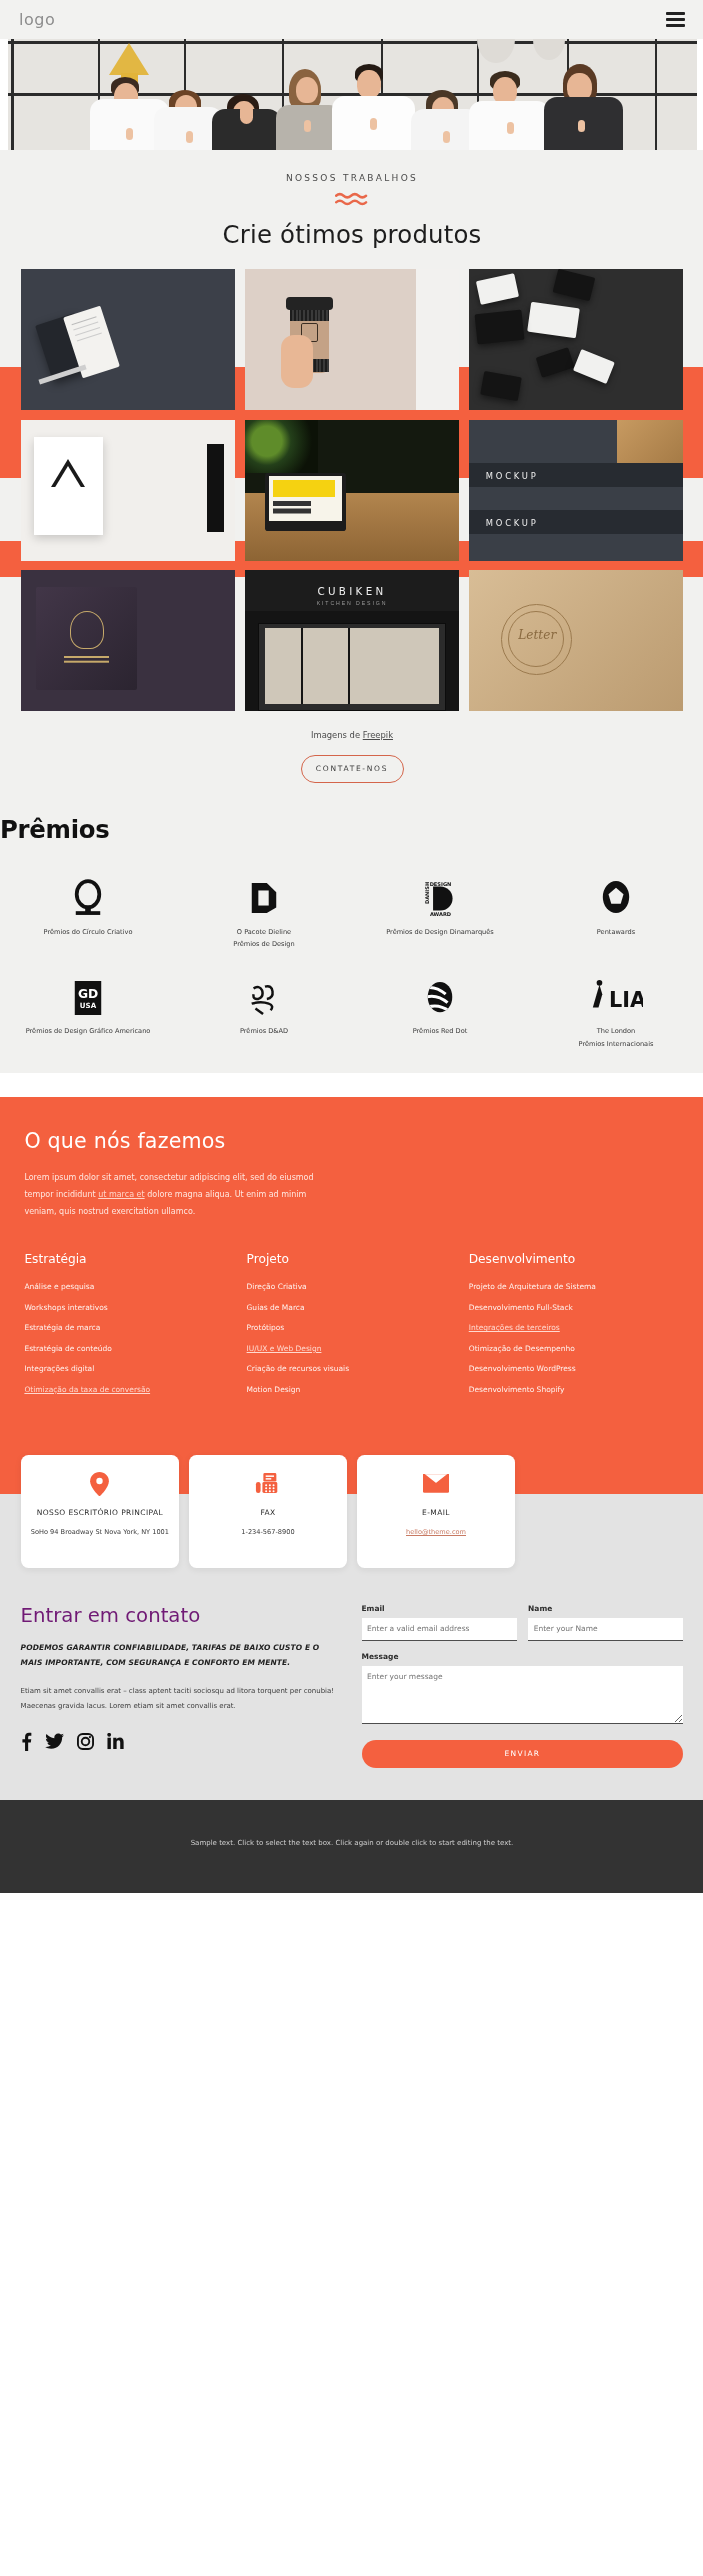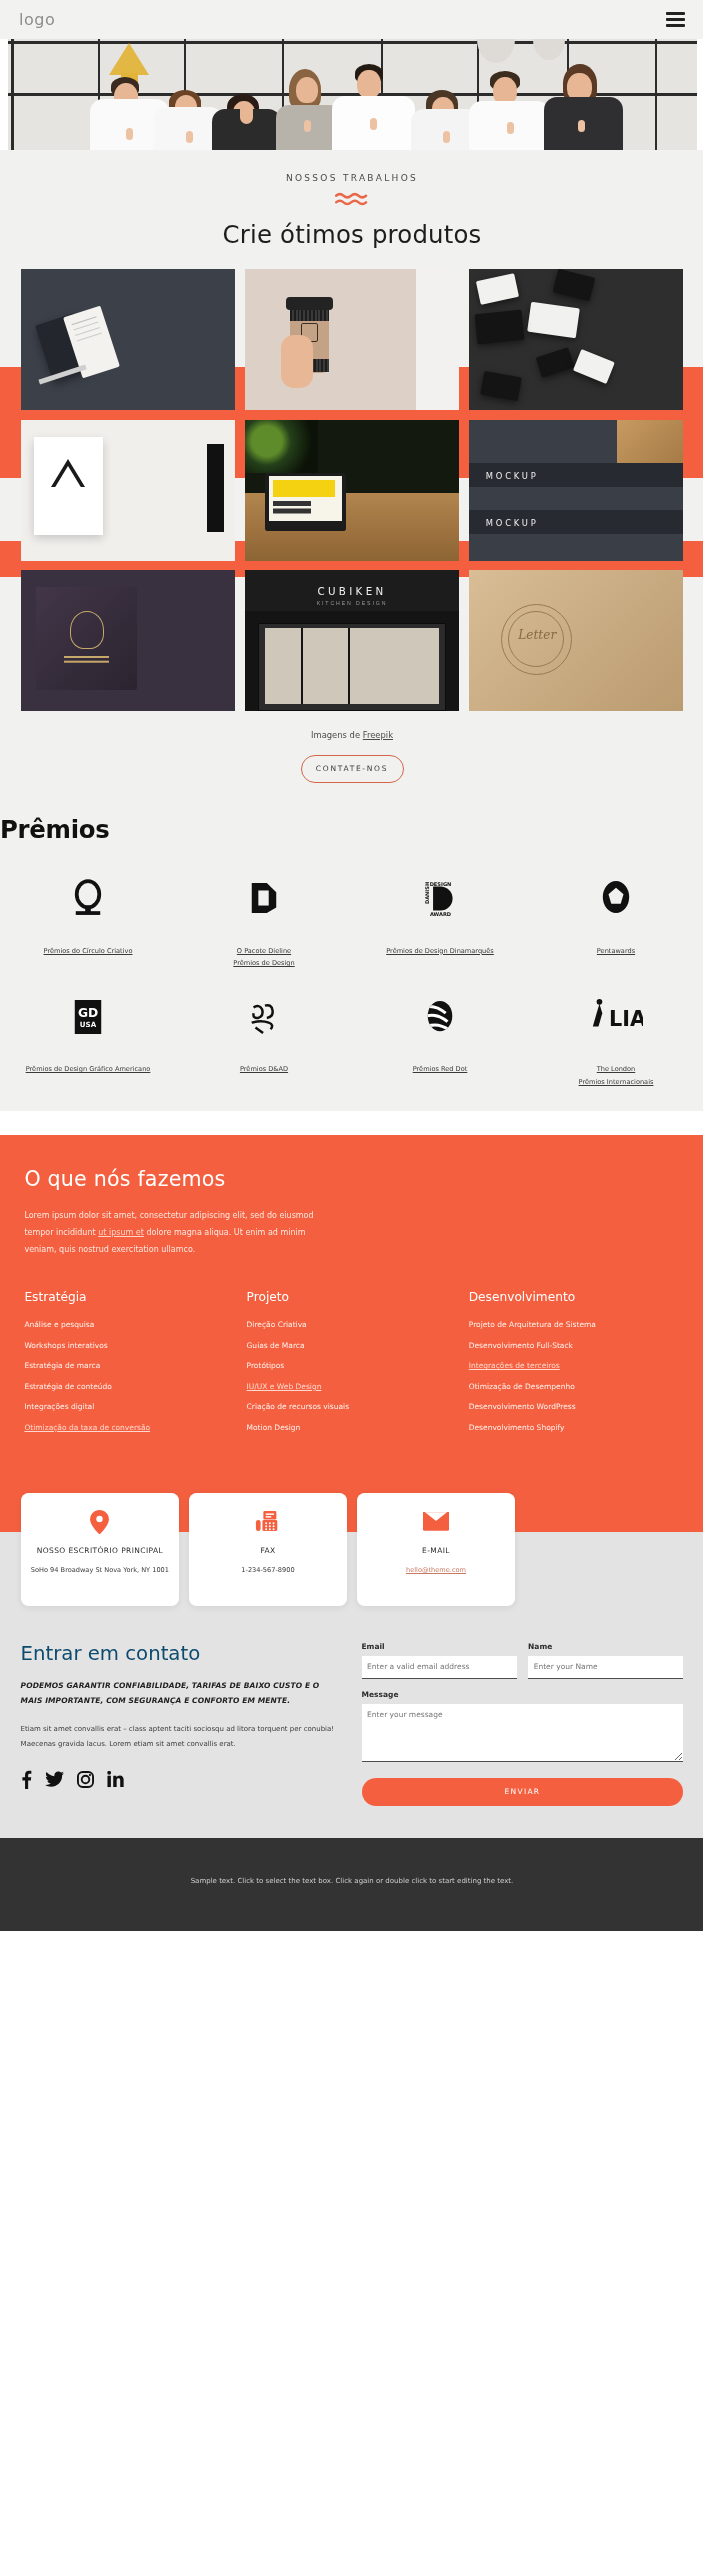--- a/index.html
+++ b/index.html
@@ -156,22 +156,22 @@
     font-family:"DejaVu Sans", sans-serif; cursor:pointer;
   }
 
   
   .prizes { background:#f1f1ef; padding: 32px 0 22.5px; }
   .prizes h2 { text-align:left; font-size: 24.4px; font-weight: 700; color:#111;
     font-family:"DejaVu Sans", sans-serif; letter-spacing:-0.3px; }
   .award-row { display:grid; grid-template-columns: repeat(4,1fr); margin-top: 32px; }
   .award { text-align:center; padding: 0 5.6px; }
   .award-logo { height: 45px; display:flex; align-items:center; justify-content:center; }
-  .award-label { margin-top: 24px; font-size: 6.6px; color:#3a3a3a; line-height: 1.9;
-    font-family:"DejaVu Sans", sans-serif;text-decoration:underline; }
+  .award-label { margin-top: 5px; font-size: 6.6px; color:#3a3a3a; line-height: 1.9;
+    font-family:"DejaVu Sans", sans-serif; }
   .award-row.second { margin-top: 24.4px; }
 
   
   .orange { background:#f4603f; padding: 32px 24.4px 28px; color:#fff; margin-top: 24.4px; }
   .orange h2 { font-size: 20.6px; font-weight: 400; letter-spacing:0.2px;
      font-family:"DejaVu Sans", sans-serif; }
   .orange p.lead { margin-top: 17px; font-size: 8px; line-height: 2.1; color:#ffe7e0;
      max-width: 310px; font-family:"DejaVu Sans", sans-serif; }
   .orange p.lead a { color:#ffd4c8; text-decoration: underline; }
   .cols { display:grid; grid-template-columns: repeat(3,1fr); gap: 11.3px; margin-top: 32px; }
@@ -191,21 +191,21 @@
   .card-icon { height: 28px; display:flex;align-items:center;justify-content:center; }
   .card-title { margin-top: 9.4px; font-size: 7.5px; letter-spacing: 0.4px; color:#2c2c2c;
      line-height: 1.55; font-family:"DejaVu Sans", sans-serif; }
   .card-text { margin-top: 8.4px; font-size: 6.6px; color:#3a3a3a; line-height: 1.8;
      font-family:"DejaVu Sans", sans-serif; }
   .card-text a { color:#c87a63; }
 
   
   .contact { background:#e3e3e3; padding: 15px 20.6px 32px; display:grid;
     grid-template-columns: 1fr 1fr; gap: 19px; }
-  .contact h2 { font-size: 19.7px; font-weight: 400; color:#0c4a6e;
+  .contact h2 { font-size: 19.7px; font-weight: 400; color:#701a75;
      font-family:"DejaVu Sans", sans-serif; }
   .contact .bold-it { margin-top: 13px; font-size: 7.5px; font-weight: 700; font-style: italic;
      color:#222; line-height: 2.1; letter-spacing:0.1px; font-family:"DejaVu Sans", sans-serif; }
   .contact .body-txt { margin-top: 13px; font-size: 7px; color:#3d3d3d; line-height: 2.2;
      font-family:"DejaVu Sans", sans-serif; }
   .socials { margin-top: 17px; display:flex; gap: 13px; align-items:center; }
   .socials .s { cursor:pointer; }
 
   .form-row { display:grid; grid-template-columns: 1fr 1fr; gap: 11.3px; }
   .field label { display:block; font-size: 7.5px; font-weight:700; color:#2b2b2b; margin-bottom: 4.7px;
@@ -504,21 +504,21 @@
       </div>
       <div class="award-label" style="white-space:pre-line">The London
 Prêmios Internacionais</div>
     </div>
   </div>
 </section>
 
 <section class="orange">
   <h2>O que nós fazemos</h2>
   <p class="lead">
-    <span>Lorem ipsum dolor sit amet, consectetur adipiscing elit, sed do eiusmod tempor incididunt </span><a href="#">ut ipsum et</a><span> dolore magna aliqua. Ut enim ad minim veniam, quis nostrud exercitation ullamco.</span>
+    <span>Lorem ipsum dolor sit amet, consectetur adipiscing elit, sed do eiusmod tempor incididunt </span><a href="#">ut marca et</a><span> dolore magna aliqua. Ut enim ad minim veniam, quis nostrud exercitation ullamco.</span>
   </p>
 
   <div class="cols">
     <div class="col">
       <h3>Estratégia</h3>
       <ul>
         <li>Análise e pesquisa</li>
         <li>Workshops interativos</li>
         <li>Estratégia de marca</li>
         <li>Estratégia de conteúdo</li>

